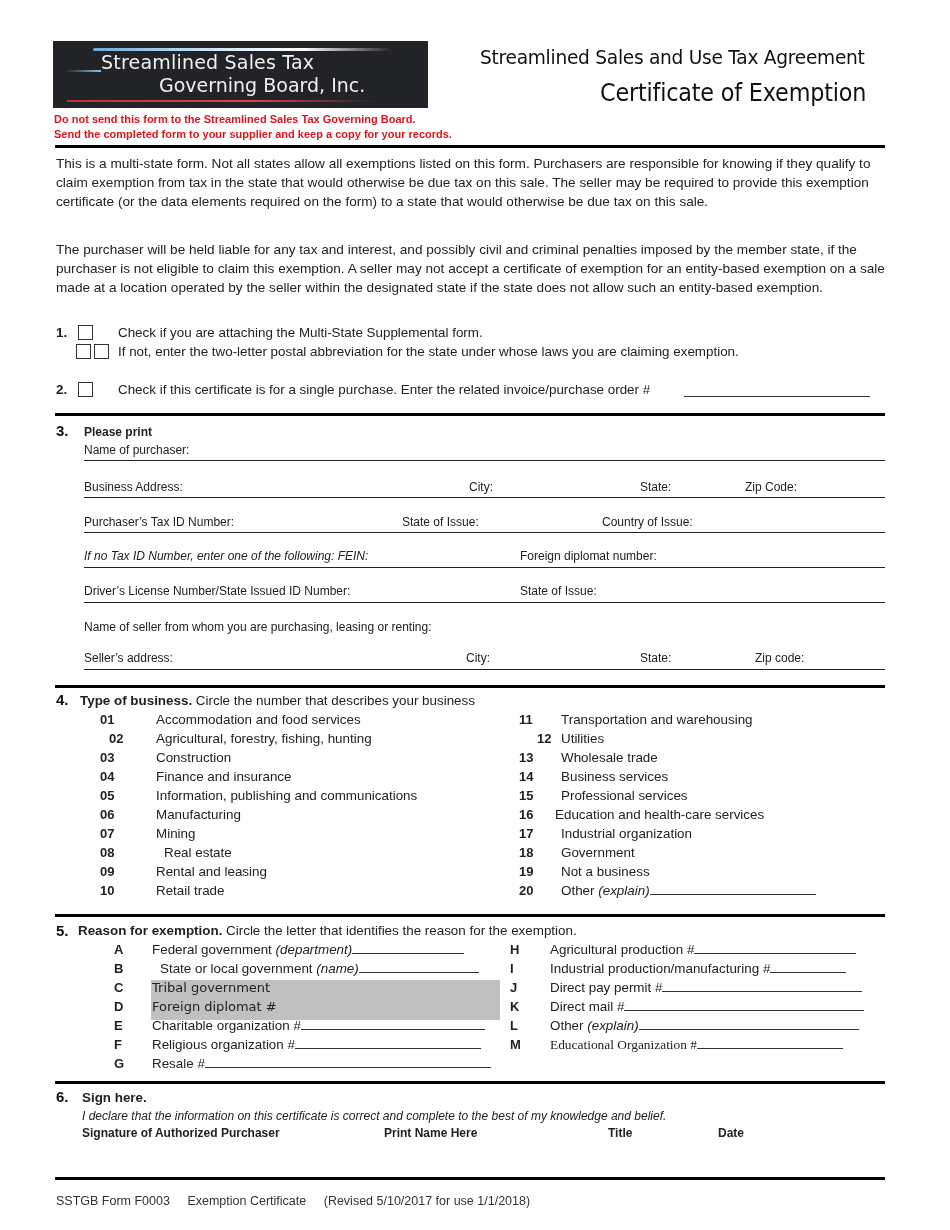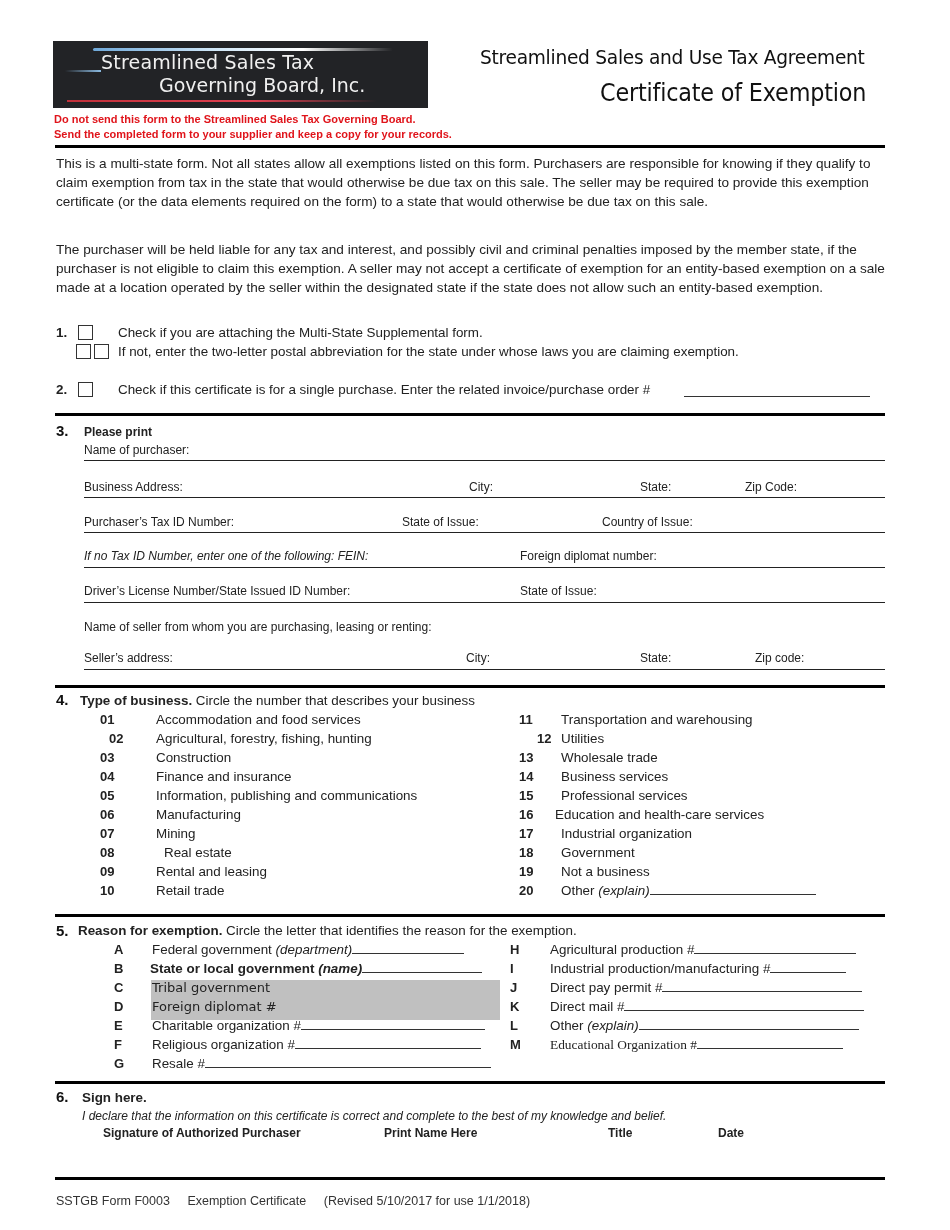--- a/index.html
+++ b/index.html
@@ -204,21 +204,21 @@
   <span>Circle the letter that identifies the reason for the exemption.</span>
 </div>
 
 <div class="abs" style="left:114px; top:942px;">
   <div style="height:19px; position:relative;">
       <span class="num" style="position:absolute;left:0;">A</span>
       <span class="item" style="position:absolute;left:38px;"><span>Federal government</span> <i>(department)</i><span class="blank" style="width:112px;"></span></span>
     </div>
   <div style="height:19px; position:relative;">
       <span class="num" style="position:absolute;left:0;">B</span>
-      <span class="item" style="position:absolute;left:36px;font-weight:bold;"><span>State or local government</span> <i>(name)</i><span class="blank" style="width:120px;"></span></span>
+      <span class="item" style="position:absolute;left:46px;"><span>State or local government</span> <i>(name)</i><span class="blank" style="width:120px;"></span></span>
     </div>
   <div style="height:19px; position:relative;">
       <span class="num" style="position:absolute;left:0;">C</span>
       <span class="item" style="position:absolute;left:38px; font-family:'DejaVu Sans',sans-serif; font-size:13px;">Tribal government</span>
     </div>
   <div style="height:19px; position:relative;">
       <span class="num" style="position:absolute;left:0;">D</span>
       <span class="item" style="position:absolute;left:38px; font-family:'DejaVu Sans',sans-serif; font-size:13px;">Foreign diplomat #</span>
     </div>
   <div style="height:19px; position:relative;">
@@ -260,21 +260,21 @@
       <span class="num" style="position:absolute;left:0;">M</span>
       <span class="item" style="position:absolute;left:40px;font-family:Liberation Serif, serif;"><span>Educational Organization #</span><span class="blank" style="width:146px;"></span></span>
     </div>
 </div>
 
 <div class="abs rule-thick" style="top:1081px;"></div>
 
 <div class="abs secnum" style="left:56px; top:1088px;">6.</div>
 <div class="abs t13 b" style="left:82px; top:1090px;">Sign here.</div>
 <div class="abs t12" style="left:82px; top:1109px; font-style:italic;">I declare that the information on this certificate is correct and complete to the best of my knowledge and belief.</div>
-<div class="abs t12 b" style="left:82px; top:1126px;margin-left:21px;">Signature of Authorized Purchaser</div>
+<div class="abs t12 b" style="left:82px; top:1126px;">Signature of Authorized Purchaser</div>
 <div class="abs t12 b" style="left:384px; top:1126px;">Print Name Here</div>
 <div class="abs t12 b" style="left:586px; top:1126px;margin-left:22px;">Title</div>
 <div class="abs t12 b" style="left:718px; top:1126px;">Date</div>
 <div class="abs" style="left:82px; top:1142px; width:800px; height:35px;"></div>
 
 <div class="abs rule-thick" style="top:1177px;"></div>
 
 <div class="abs footer">
   <span>SSTGB Form F0003</span>
   <span>Exemption Certificate</span>

